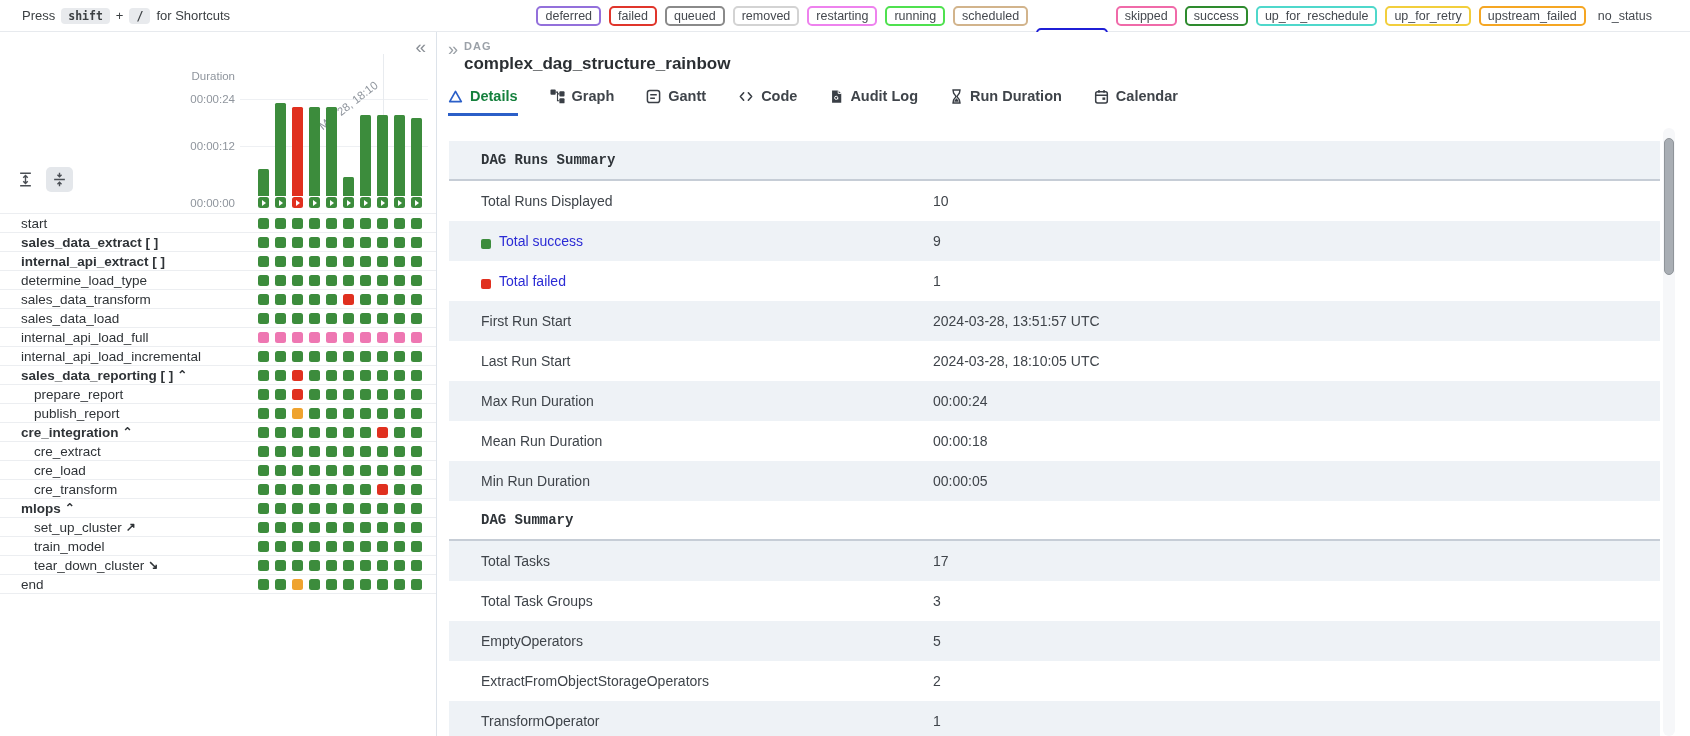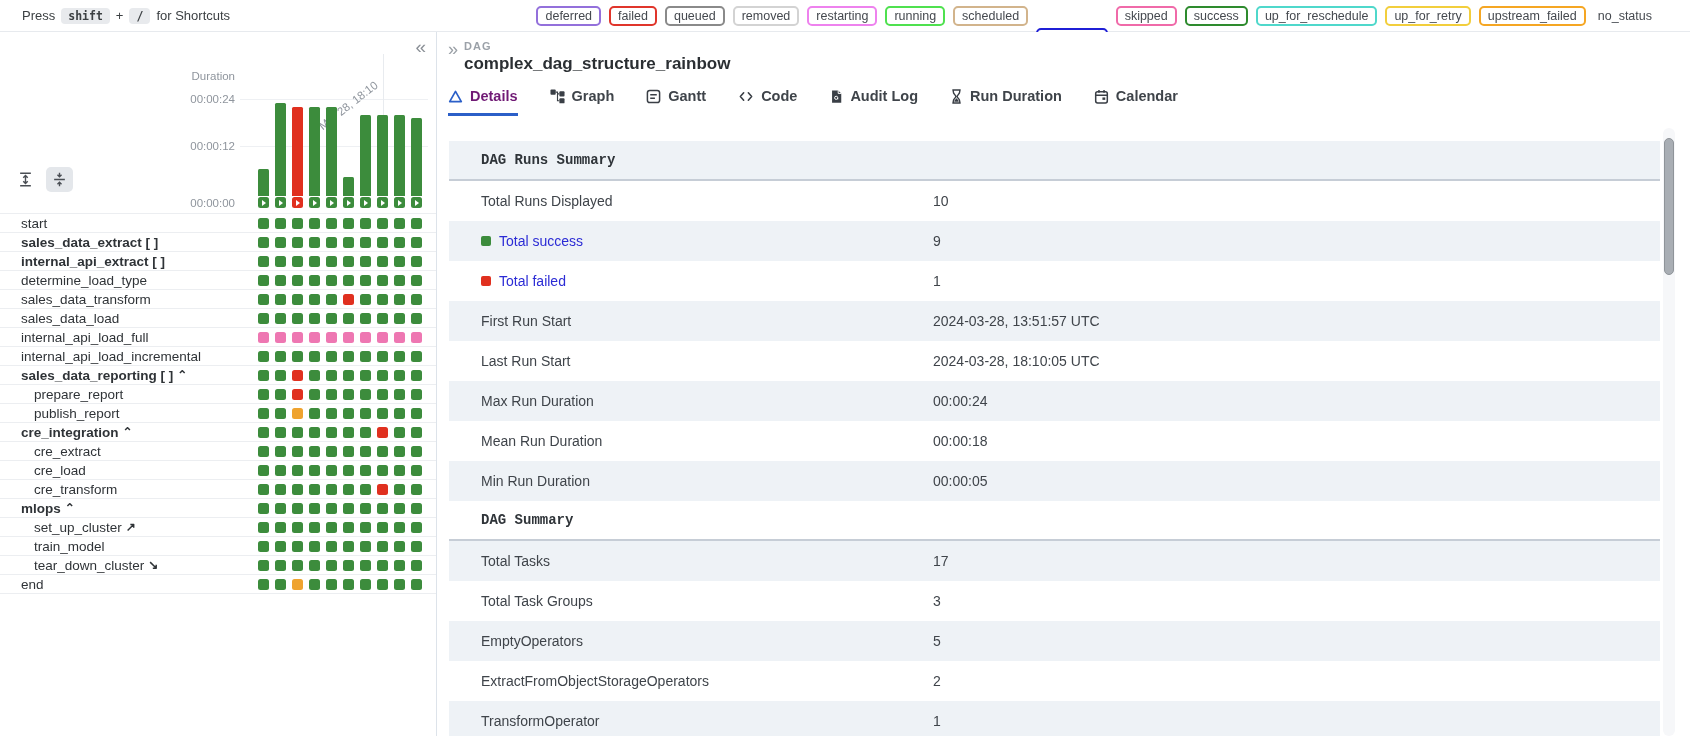--- a/index.html
+++ b/index.html
@@ -55,30 +55,30 @@
 
   
   .right-panel { position:absolute; top:32px; left:438px; right:0; bottom:0; background:#fff; }
   .dag-header { display:flex; padding:8px 0 0 8px; }
   .chev-right { font-size:18px; color:#9aa0a6; margin:0 6px 0 2px; line-height:18px; cursor:pointer; }
   .dag-kind { font-size:11px; font-weight:700; letter-spacing:1px; color:#9ba1a8; }
   .dag-title { font-size:17px; font-weight:700; color:#2b2f33; margin-top:2px; }
   .tabs { display:flex; gap:32px; padding-left:10px; margin-top:14px; }
   .tab { display:flex; align-items:center; gap:7px; font-size:14.5px; font-weight:700; color:#3f444a;
          padding-bottom:9px; border-bottom:3px solid transparent; cursor:pointer; }
-  .tab.active { color:#701a75; border-bottom-color:#2b5fc8; }
+  .tab.active { color:#15803d; border-bottom-color:#2b5fc8; }
   .tab .ticon { display:flex; align-items:center; }
 
   .dtable { margin:25px 0 0 11px; width:1211px; }
   .drow { display:grid; grid-template-columns:484px 1fr; align-items:center; height:40px; }
   .drow.stripe { background:#eef2f6; }
   .drow.section { border-bottom:2px solid #c6cdd6;font-family:Liberation Mono, monospace; }
   .dlabel { padding-left:32px; font-size:14px; color:#3f444a; display:flex; align-items:center; gap:8px; }
   .drow.section .dlabel { font-weight:700; color:#2f3439; }
-  .dlabel.link { color:#2b2bd5; cursor:pointer; }
+  .dlabel.link { color:#2b2bd5; cursor:pointer;align-items:flex-end; }
   .swatch { width:10px; height:10px; border-radius:2px; display:inline-block; }
   .dvalue { font-size:14px; color:#3f444a; }
 
   .scroll-track { position:absolute; top:128px; bottom:0; right:15px; width:12px; background:#f6f7f9; border-radius:6px; }
   .scroll-thumb { position:absolute; top:138px; right:16px; width:10px; height:137px; background:#a9aeb4;
                   border-radius:6px; border:1px solid #8f9499; cursor:pointer; }
 </style>
 </head>
 <body>
 

